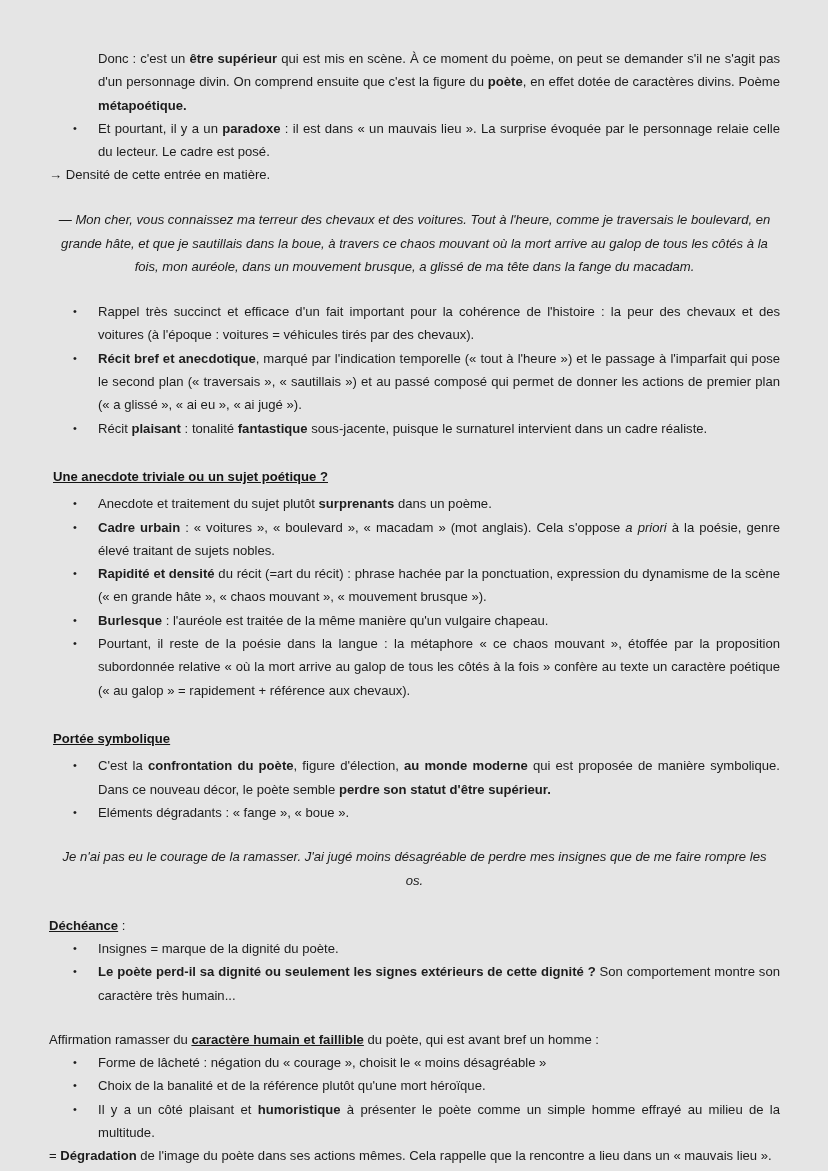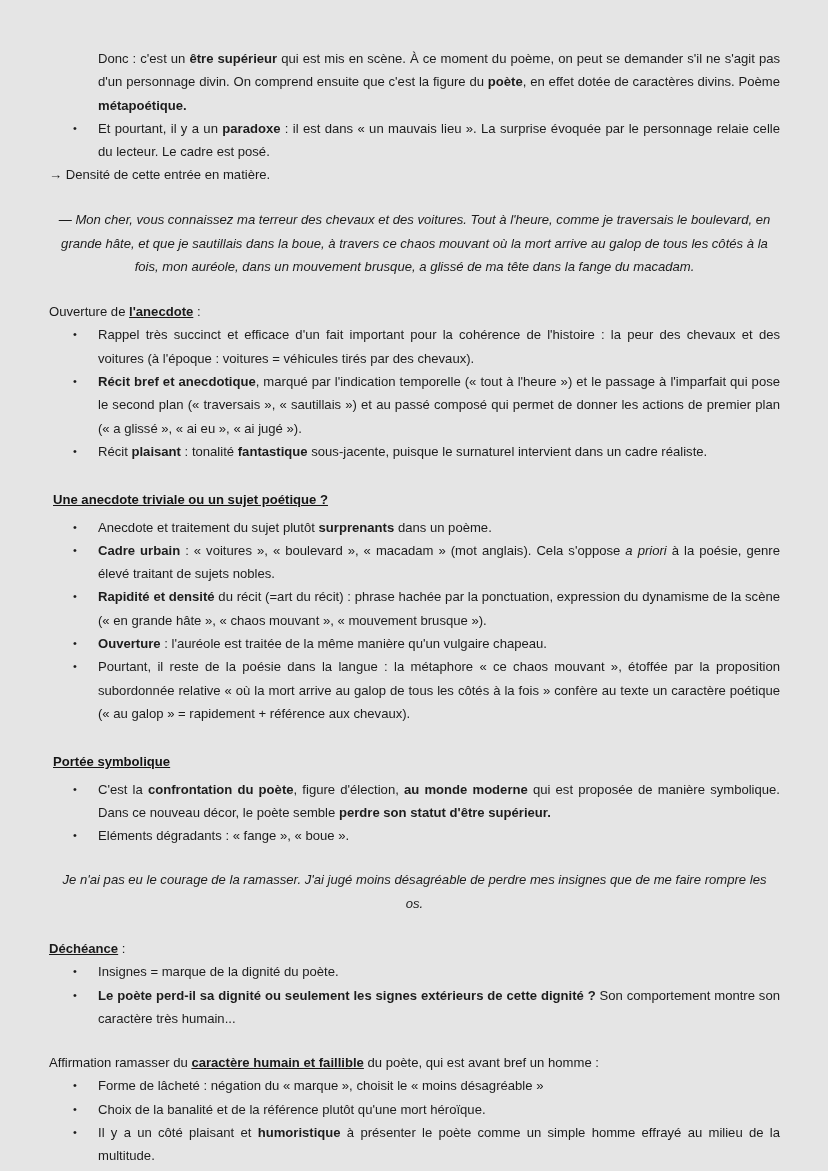--- a/index.html
+++ b/index.html
@@ -115,41 +115,38 @@
   </ul>
 
   <p class="para para-flush">→ Densité de cette entrée en matière.</p>
 
   <div class="sp-m"></div>
 
   <p class="quote">— Mon cher, vous connaissez ma terreur des chevaux et des voitures. Tout à l'heure, comme je traversais le boulevard, en grande hâte, et que je sautillais dans la boue, à travers ce chaos mouvant où la mort arrive au galop de tous les côtés à la fois, mon auréole, dans un mouvement brusque, a glissé de ma tête dans la fange du macadam.</p>
 
   <div class="sp-m"></div>
 
-  <p class="heading-plain">
-    <span>Ouverture de </span><span class="bu">l'anecdote</span><span> :</span>
-  </p>
 
   <ul class="bullets">
     <li>Rappel très succinct et efficace d'un fait important pour la cohérence de l'histoire : la peur des chevaux et des voitures (à l'époque : voitures = véhicules tirés par des chevaux).</li>
     <li><b>Récit bref et anecdotique</b>, marqué par l'indication temporelle (« tout à l'heure ») et le passage à l'imparfait qui pose le second plan (« traversais », « sautillais ») et au passé composé qui permet de donner les actions de premier plan (« a glissé », « ai eu », « ai jugé »).</li>
     <li>Récit <b>plaisant</b> : tonalité <b>fantastique</b> sous-jacente, puisque le surnaturel intervient dans un cadre réaliste.</li>
   </ul>
 
   <div class="sp-m"></div>
 
   <p class="heading">
     <span class="u">Une anecdote triviale ou un sujet poétique ?</span>
   </p>
 
   <ul class="bullets">
     <li>Anecdote et traitement du sujet plutôt <b>surprenants</b> dans un poème.</li>
     <li><b>Cadre urbain</b> : « voitures », « boulevard », « macadam » (mot anglais). Cela s'oppose <i>a priori</i> à la poésie, genre élevé traitant de sujets nobles.</li>
     <li><b>Rapidité et densité</b> du récit (=art du récit) : phrase hachée par la ponctuation, expression du dynamisme de la scène (« en grande hâte », « chaos mouvant », « mouvement brusque »).</li>
-    <li><b>Ouverture</b> : l'auréole est traitée de la même manière qu'un vulgaire chapeau.</li>
+    <li><b>Burlesque</b> : l'auréole est traitée de la même manière qu'un vulgaire chapeau.</li>
     <li>Pourtant, il reste de la poésie dans la langue : la métaphore « ce chaos mouvant », étoffée par la proposition subordonnée relative « où la mort arrive au galop de tous les côtés à la fois » confère au texte un caractère poétique (« au galop » = rapidement + référence aux chevaux).</li>
   </ul>
 
   <div class="sp-m"></div>
 
   <p class="heading">
     <span class="u">Portée symbolique</span>
   </p>
 
   <ul class="bullets">
@@ -172,20 +169,20 @@
     <li><b>Le poète perd-il sa dignité ou seulement les signes extérieurs de cette dignité ?</b> Son comportement montre son caractère très humain...</li>
   </ul>
 
   <div class="sp-m"></div>
 
   <p class="heading-plain">
     <span>Affirmation ramasser du </span><span class="bu">caractère humain et faillible</span><span> du poète, qui est avant bref un homme :</span>
   </p>
 
   <ul class="bullets">
-    <li>Forme de lâcheté : négation du « marque », choisit le « moins désagréable »</li>
+    <li>Forme de lâcheté : négation du « courage », choisit le « moins désagréable »</li>
     <li>Choix de la banalité et de la référence plutôt qu'une mort héroïque.</li>
     <li>Il y a un côté plaisant et <b>humoristique</b> à présenter le poète comme un simple homme effrayé au milieu de la multitude.</li>
   </ul>
 
   <p class="para para-flush">= <b>Dégradation</b> de l'image du poète dans ses actions mêmes. Cela rappelle que la rencontre a lieu dans un « mauvais lieu ».</p>
 
 </div>
 
 </body></html>

